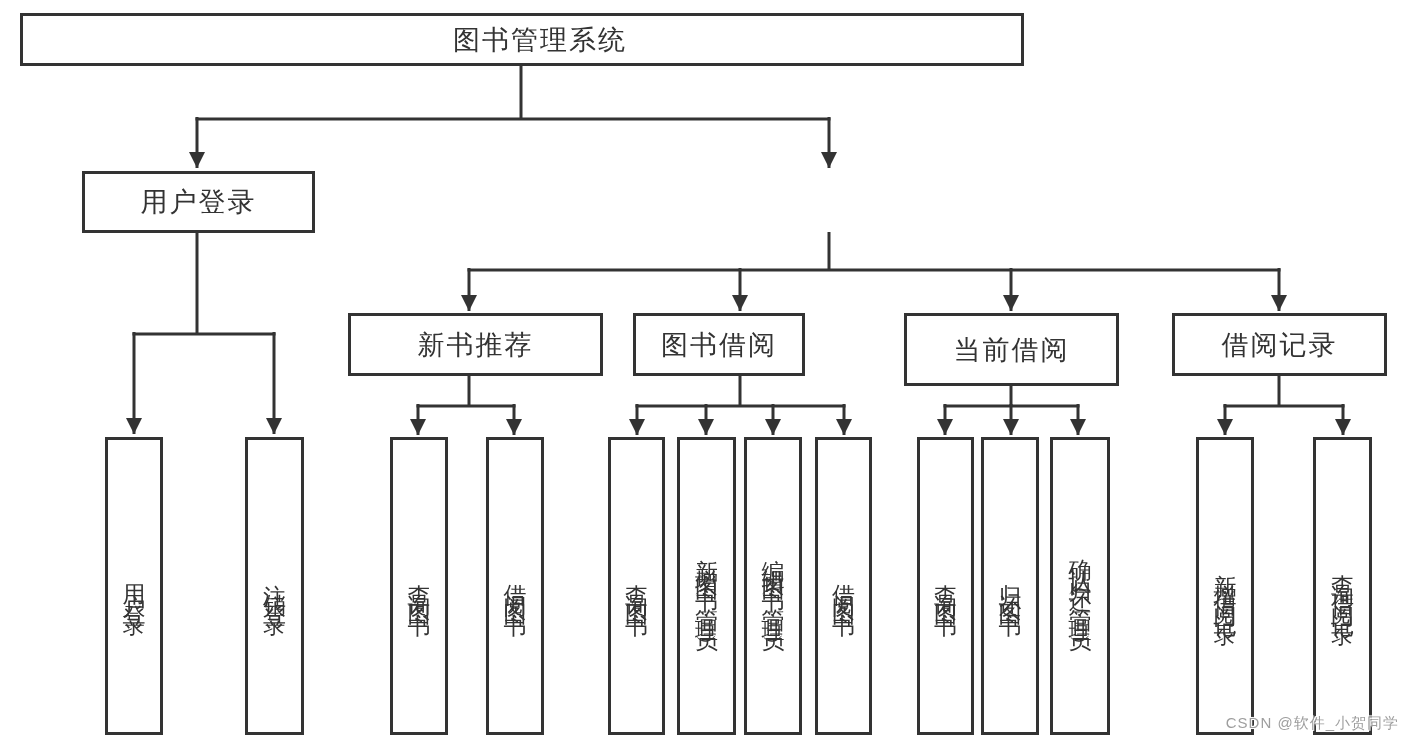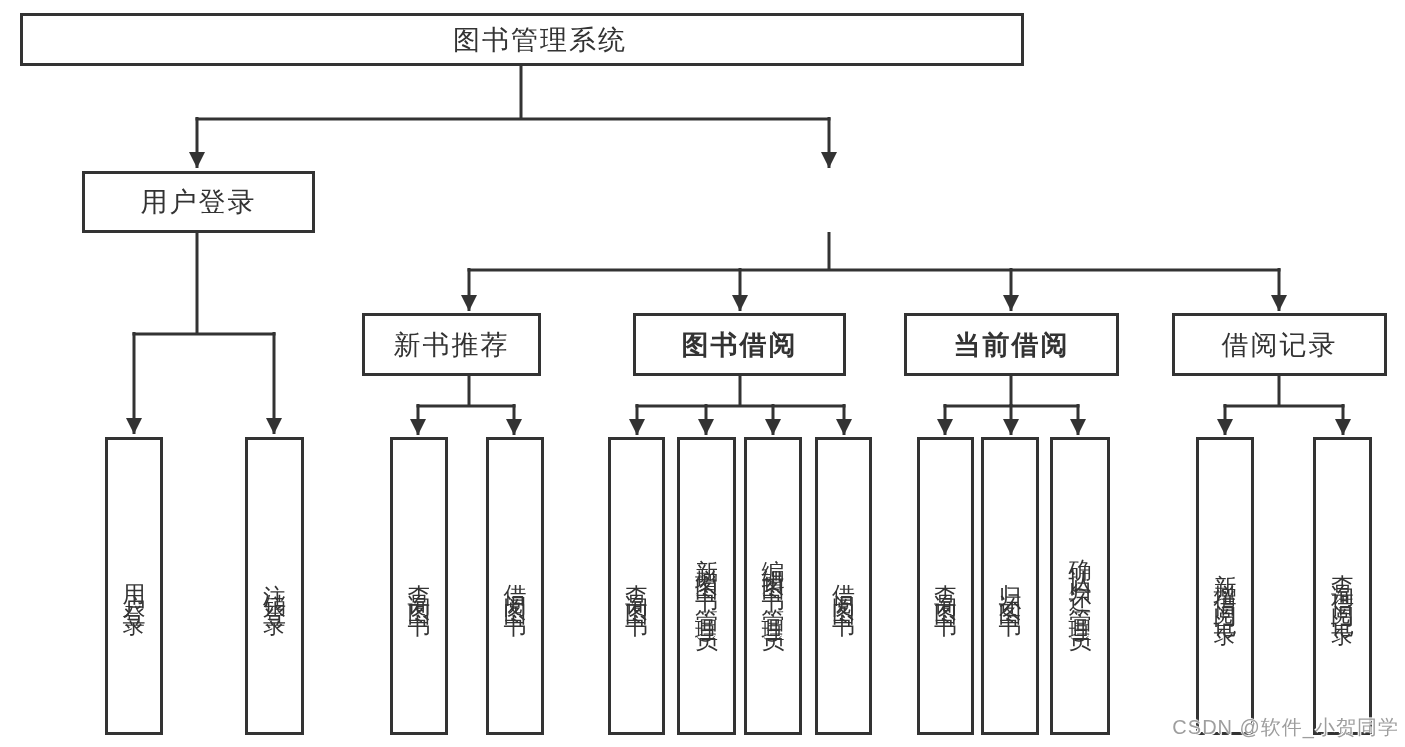--- a/index.html
+++ b/index.html
@@ -52,21 +52,21 @@
     white-space: nowrap;
     font-size: 23px;
     letter-spacing: 10px;
     line-height: 1;
     color: #333333;
   }
   .watermark {
     position: absolute;
     right: 6px;
     top: 714px;
-    font-size: 20px;
+    font-size: 15px;
     letter-spacing: 1px;
     color: #9e9e9e;
     text-shadow: 1px 1px 0 #ffffff, -1px -1px 0 #ffffff, 0 0 2px #ffffff;
     z-index: 5;
     white-space: nowrap;
   }
 </style>
 </head>
 <body>
 
@@ -119,23 +119,23 @@
       <line x1="1223.5" y1="406" x2="1344.5" y2="406"></line>
       <line x1="1225" y1="404" x2="1225" y2="435" marker-end="url(#arrow)"></line>
       <line x1="1343" y1="404" x2="1343" y2="435" marker-end="url(#arrow)"></line>
     </g>
   </svg>
 
   <div class="hbox" style="left:20px; top:13px; width:1004px; height:53px;padding-left:36px;">图书管理系统</div>
 
   <div class="hbox" style="left:82px; top:171px; width:233px; height:62px;">用户登录</div>
 
-  <div class="hbox" style="left:362px; top:313px; width:179px; height:63px;">新书推荐</div>
-  <div class="hbox" style="left:633px; top:313px; width:213px; height:63px;font-weight:bold;">图书借阅</div>
-  <div class="hbox" style="left:904px; top:313px; width:215px; height:63px;font-weight:bold;">当前借阅</div>
+  <div class="hbox" style="left:348px; top:313px; width:255px; height:63px;">新书推荐</div>
+  <div class="hbox" style="left:633px; top:313px; width:172px; height:63px;">图书借阅</div>
+  <div class="hbox" style="left:904px; top:313px; width:215px; height:73px;">当前借阅</div>
   <div class="hbox" style="left:1172px; top:313px; width:215px; height:63px;text-align:right;">借阅记录</div>
 
   <div class="vbox" style="left:105px; width:58px;">
     <span class="vtext">用户登录</span>
   </div>
   <div class="vbox" style="left:245px; width:59px;">
     <span class="vtext">注销登录</span>
   </div>
 
   <div class="vbox" style="left:390px; width:58px;">

